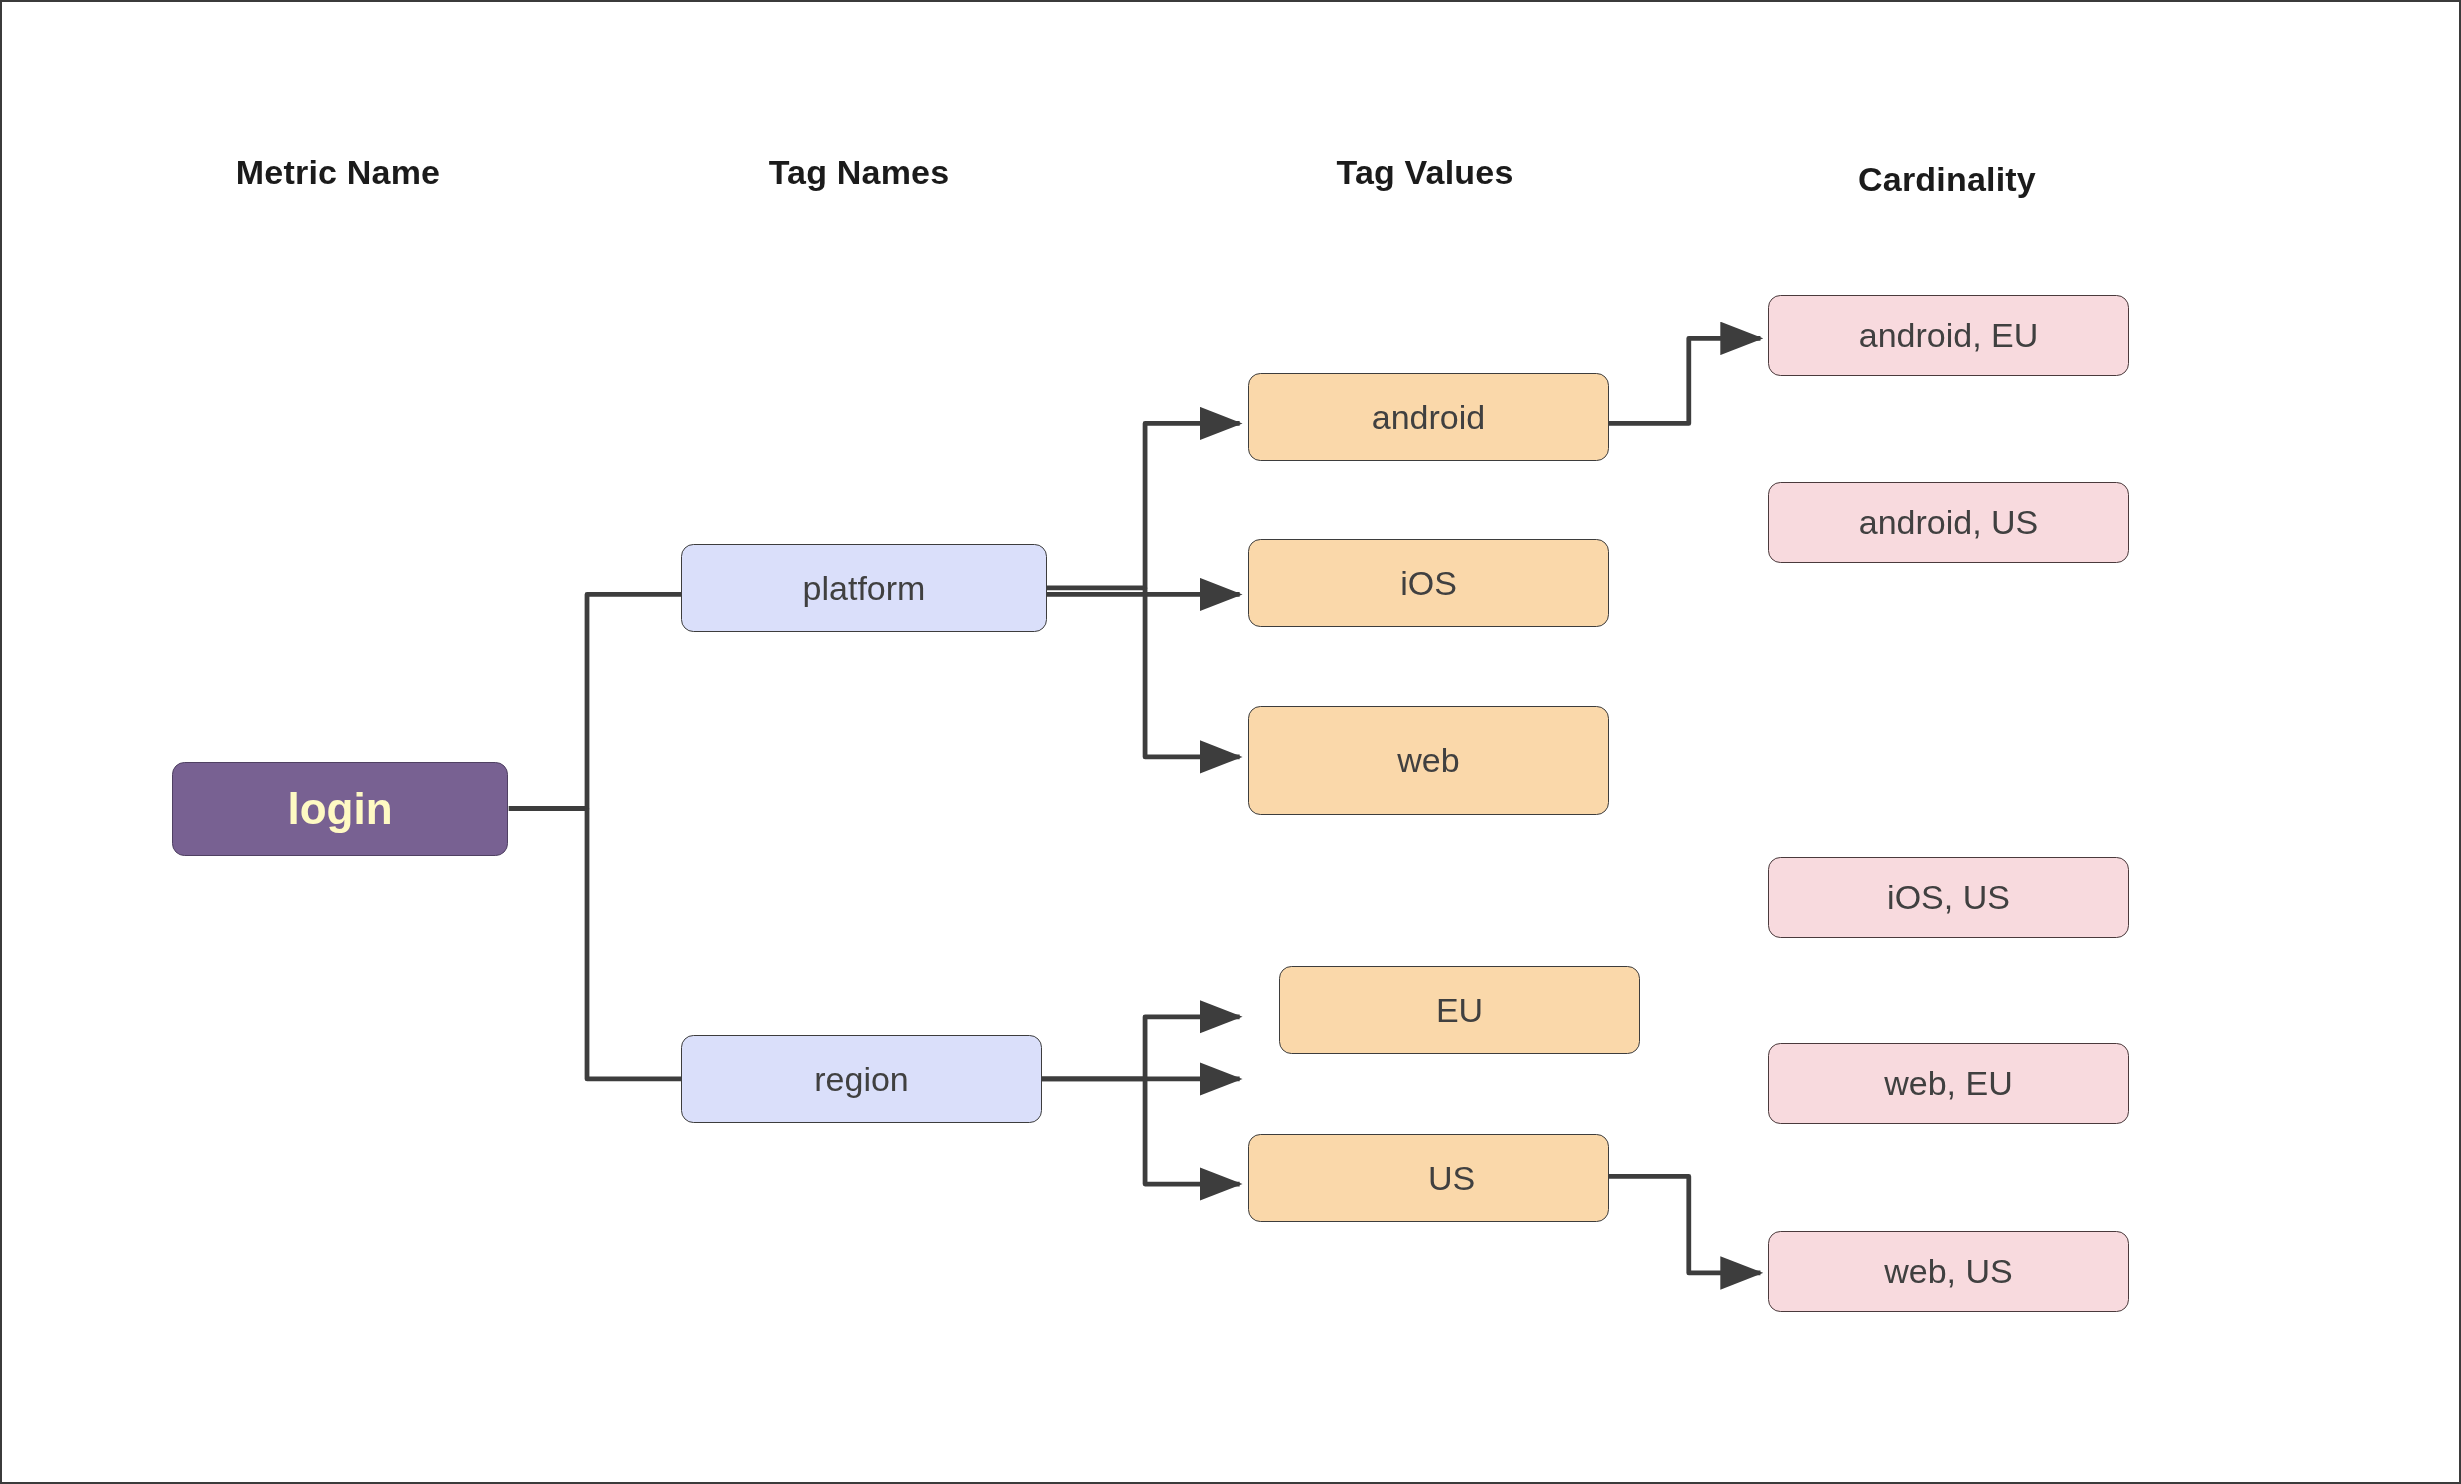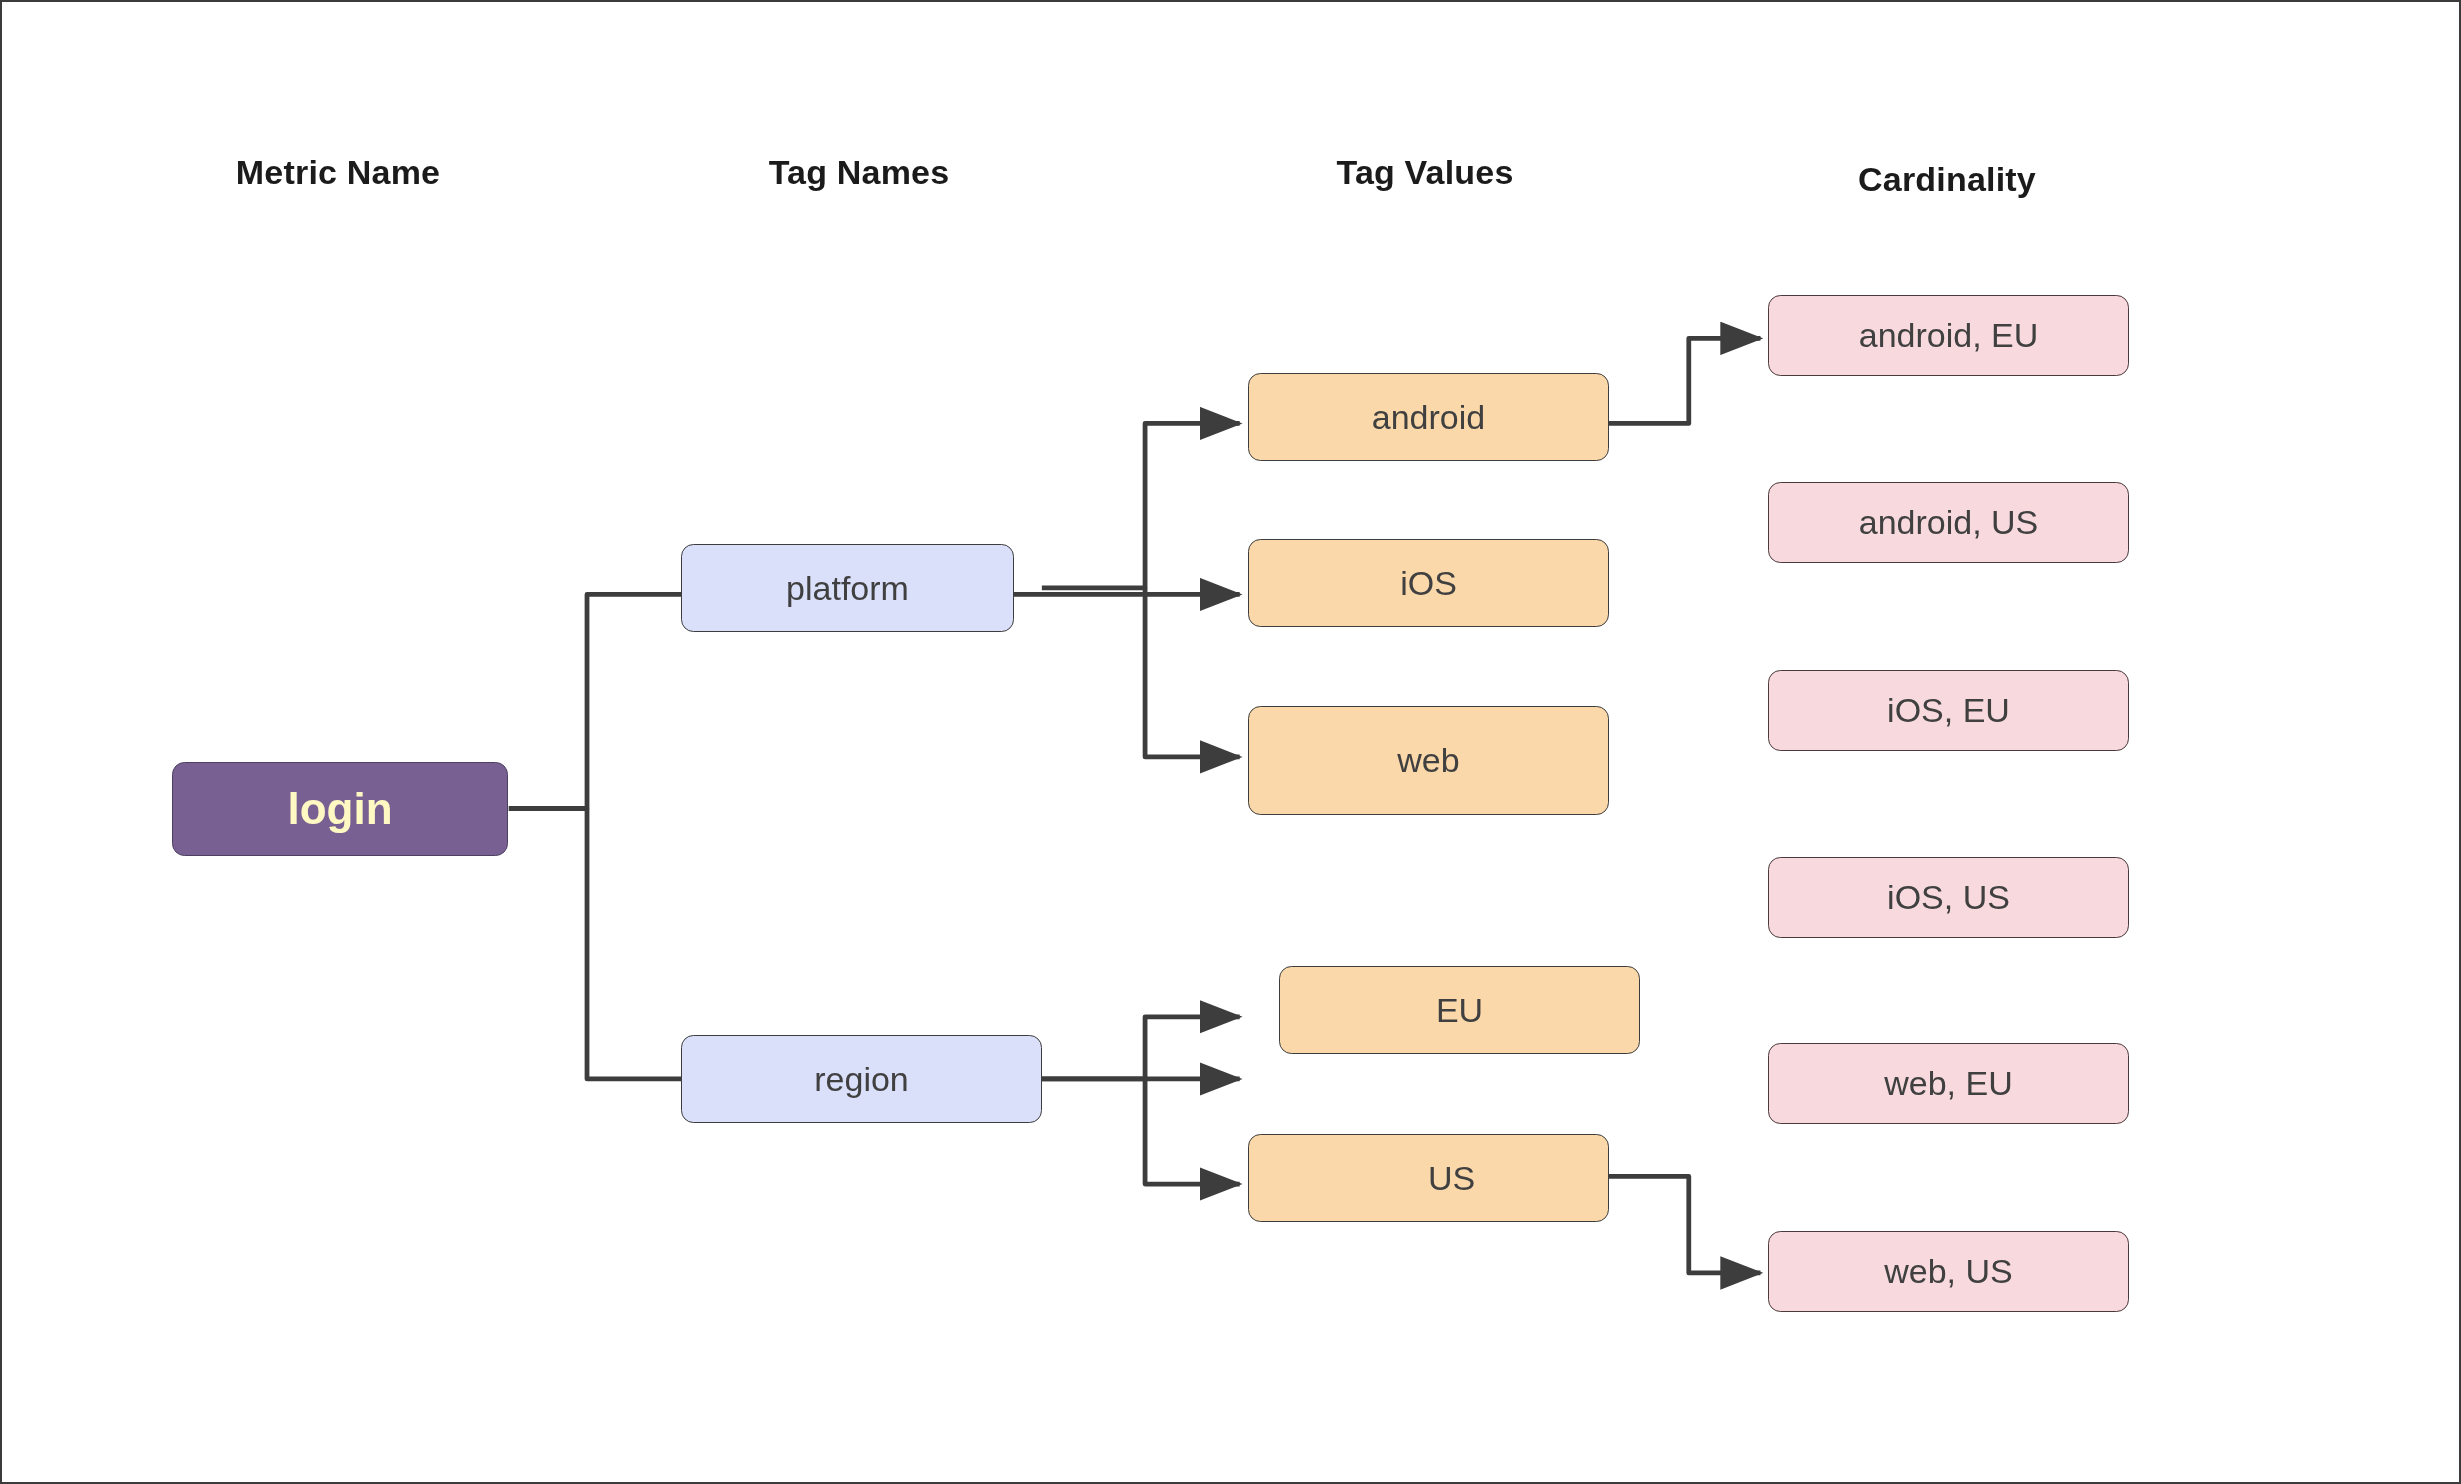--- a/index.html
+++ b/index.html
@@ -91,30 +91,29 @@
       <path d="M 1196 613 L 1196 790 L 1295 790" marker-end="url(#arrowhead)"></path>
       <path d="M 1088 1127 L 1196 1127 L 1196 1062 L 1295 1062" marker-end="url(#arrowhead)"></path>
       <path d="M 1196 1127 L 1196 1237 L 1295 1237" marker-end="url(#arrowhead)"></path>
       <path d="M 1681 441 L 1765 441 L 1765 352 L 1840 352" marker-end="url(#arrowhead)"></path>
       <path d="M 1681 1229 L 1765 1229 L 1765 1330 L 1840 1330" marker-end="url(#arrowhead)"></path>
     </g>
   </svg>
 
   <div class="node root" style="left:170px; top:760px; width:336px; height:94px;">login</div>
 
-  <div class="node tagname" style="left:679px; top:542px; width:333px; height:88px;">platform</div>
+  <div class="node tagname" style="left:679px; top:542px; width:366px; height:88px;">platform</div>
   <div class="node tagname" style="left:679px; top:1033px; width:361px; height:88px;">region</div>
 
   <div class="node tagvalue" style="left:1246px; top:371px; width:361px; height:88px;">android</div>
   <div class="node tagvalue" style="left:1246px; top:537px; width:361px; height:88px;text-align:right;">iOS</div>
   <div class="node tagvalue" style="left:1246px; top:704px; width:361px; height:109px;">web</div>
   <div class="node tagvalue" style="left:1277px; top:964px; width:361px; height:88px;">EU</div>
   <div class="node tagvalue" style="left:1246px; top:1132px; width:361px; height:88px;padding-left:46px;">US</div>
 
   <div class="node card" style="left:1766px; top:293px; width:361px; height:81px;">android, EU</div>
   <div class="node card" style="left:1766px; top:480px; width:361px; height:81px;">android, US</div>
-  <div class="node card" style="left:1766px; top:668px; width:361px; height:81px;">iOS, EU</div>
   <div class="node card" style="left:1766px; top:855px; width:361px; height:81px;">iOS, US</div>
   <div class="node card" style="left:1766px; top:1041px; width:361px; height:81px;">web, EU</div>
   <div class="node card" style="left:1766px; top:1229px; width:361px; height:81px;">web, US</div>
 
 </div>
 
 
 </body></html>

